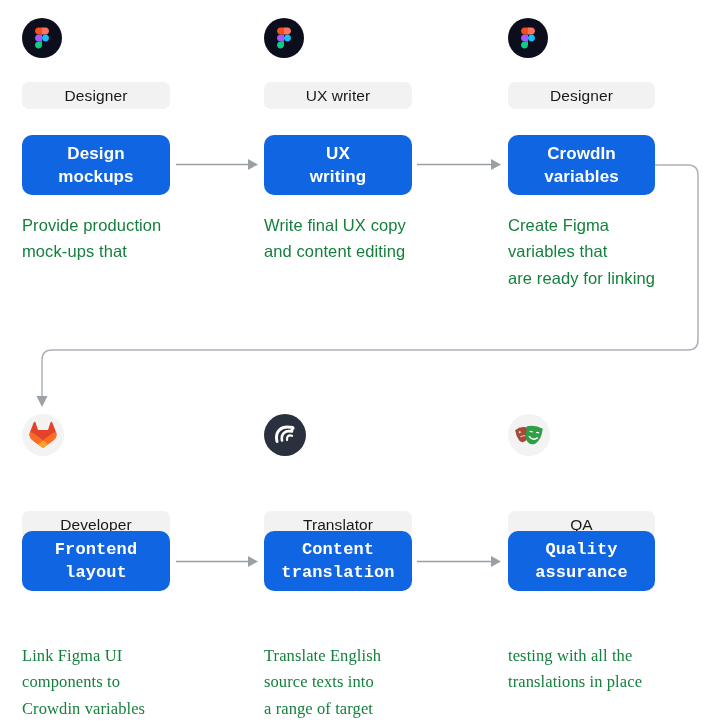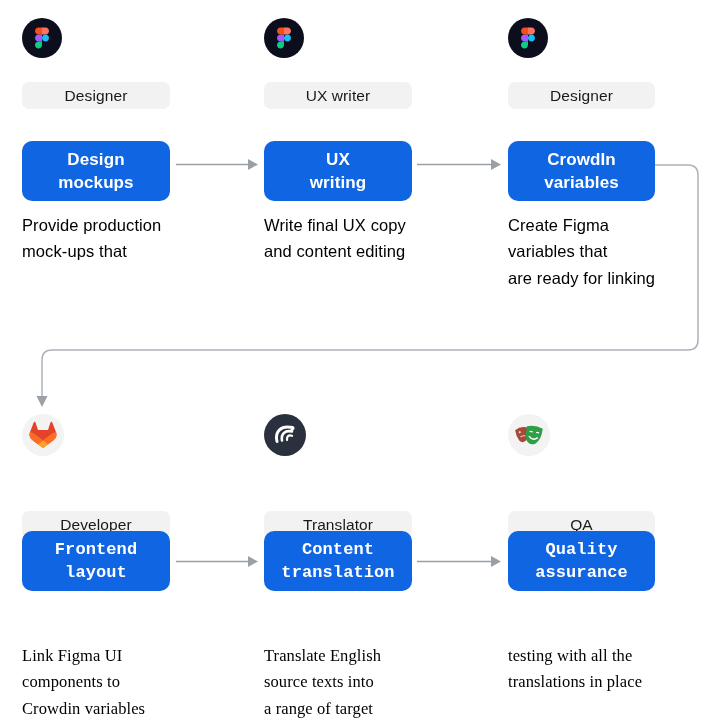--- a/index.html
+++ b/index.html
@@ -18,25 +18,25 @@
     display:flex;align-items:center;justify-content:center;
     font-size:15.5px;color:#18191b;letter-spacing:.1px;
   }
   .row-top .role-pill{top:82px;}
   .row-bottom .role-pill{top:479px;margin-top:32px;}
   .node{
     position:absolute;left:0;right:0;height:60px;border-radius:10px;background:#1065E3;
     display:flex;flex-direction:column;align-items:center;justify-content:center;
     color:#ffffff;font-size:17px;font-weight:700;line-height:23px;letter-spacing:.1px;
   }
-  .row-top .node{top:141px;}
+  .row-top .node{top:135px;}
   .row-bottom .node{top:531px;font-family:Liberation Mono, monospace;}
   .desc{
     position:absolute;left:0;width:160px;
-    font-size:16.5px;color:#000000;line-height:26.3px;letter-spacing:.1px;
+    font-size:16.5px;color:#15803d;line-height:26.3px;letter-spacing:.1px;
   }
   .row-top .desc{top:212px;}
   .row-bottom .desc{top:643px;font-family:Liberation Serif, serif;}
 </style>
 </head>
 <body>
 
 <div class="canvas">
 
   <svg class="connectors" viewBox="0 0 720 728">

